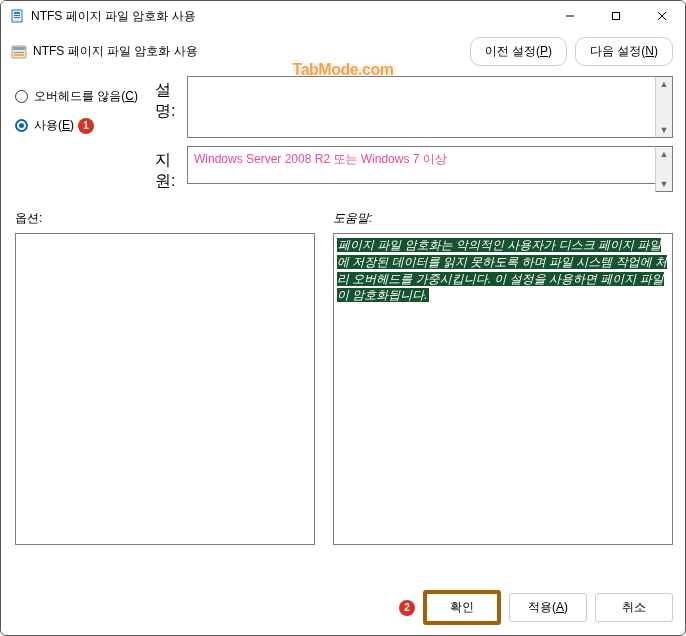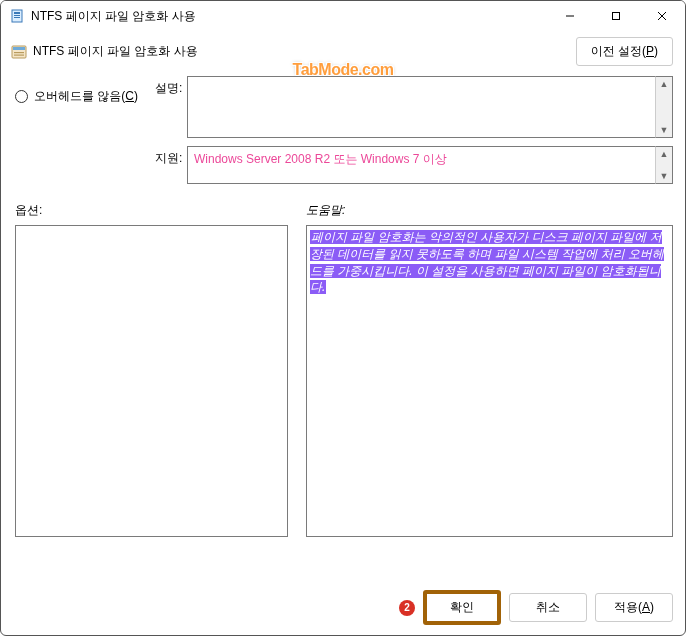--- a/index.html
+++ b/index.html
@@ -43,21 +43,21 @@
     }
     .header-icon {
       width: 16px; height: 16px;
       margin-right: 6px;
     }
     .header-title { flex: 1; font-size: 12px; }
     .nav-buttons { display: flex; gap: 8px; }
     .nav-btn {
       background: #fff;
       border: 1px solid #ccc;
-      border-radius: 3px;
+      border-radius: 10px;
       padding: 5px 14px;
       font-size: 12px;
       cursor: pointer;
     }
     .content {
       display: flex;
       padding: 0 12px 0 14px;
       gap: 12px;
     }
     .left-col { width: 128px; padding-top: 6px; }
@@ -93,21 +93,21 @@
       border-radius: 50%;
       background: #d93025;
       color: #fff;
       font-size: 10px;
       font-weight: bold;
       align-items: center; justify-content: center;
       margin-left: 4px;
       vertical-align: middle;
     }
     .field-row { display: flex; margin-bottom: 8px; }
-    .field-label { width: 32px; font-size: 12px; padding-top: 4px; }
+    .field-label { width: 32px; font-size: 16px; padding-top: 4px; }
     .field-box {
       flex: 1;
       border: 1px solid #7a7a7a;
       border-right: none;
       background: #fff;
       position: relative;
       font-size: 12px;
       padding: 4px 6px;
     }
     .field-box.desc { height: 62px; }
@@ -124,32 +124,32 @@
       font-size: 9px;
       color: #666;
     }
     .scroll-btn { padding: 2px 0; cursor: pointer; user-select: none; }
     .panels {
       display: flex;
       padding: 10px 12px 0 14px;
       gap: 18px;
       align-items: flex-start;
     }
-    .panel-options { width: 273px; }
+    .panel-options { width: 300px; }
     .panel-help { flex: 1; font-style: italic; }
     .panel-label { font-size: 12px; margin-bottom: 6px; }
     .panel-body {
       border: 1px solid #7a7a7a;
       height: 312px;
       background: #fff;
       padding: 3px;
       overflow: hidden;
     }
     .help-text {
-      background: #8b5cf6;
+      background: #14532d;
       color: #fff;
       font-size: 12px;
       line-height: 1.4;
       padding: 0 1px;
       display: inline;
     }
     .help-wrap { line-height: 1.4; }
     .footer {
       position: absolute;
       bottom: 10px; right: 12px;
@@ -226,30 +226,38 @@
       <rect x="2" y="3" width="12" height="3" fill="#6faad8"></rect>
       <rect x="3" y="8" width="10" height="1.2" fill="#b89b5e"></rect>
       <rect x="3" y="10.5" width="10" height="1.2" fill="#b89b5e"></rect>
     </svg>
   </span>
   <span class="header-title">NTFS 페이지 파일 암호화 사용</span>
   <div class="nav-buttons">
     <button class="nav-btn">
       <span>이전 설정</span>(<span class="underline">P</span>)
     </button>
+    <button class="nav-btn">
+      <span>다음 설정</span>(<span class="underline">N</span>)
+    </button>
   </div>
 </div>
 
 <div class="watermark">TabMode.com</div>
 
 <div class="content">
   <div class="left-col">
     <div class="radio-row">
       <span class="radio-circle"></span>
       <span class="radio-label"><span>오버헤드를 않음</span>(<span class="underline">C</span>)</span>
+    </div>
+    <div class="radio-row selected">
+      <span class="radio-circle"></span>
+      <span class="radio-label"><span>사용</span>(<span class="underline">E</span>)</span>
+      <span class="marker">1</span>
     </div>
   </div>
   <div class="right-col">
     <div class="field-row">
       <div class="field-label">설명:</div>
       <div class="field-box desc"></div>
       <div class="scroll-col">
         <span class="scroll-btn">▲</span>
         <span class="scroll-btn">▼</span>
       </div>
@@ -276,17 +284,17 @@
     <div class="panel-label">도움말:</div>
     <div class="panel-body">
       <div class="help-wrap"><span class="help-text">페이지 파일 암호화는 악의적인 사용자가 디스크 페이지 파일에 저장된 데이터를 읽지 못하도록 하며 파일 시스템 작업에 처리 오버헤드를 가중시킵니다.  이 설정을 사용하면 페이지 파일이 암호화됩니다.</span></div>
     </div>
   </div>
 </div>
 
 <div class="footer">
   <span class="marker">2</span>
   <button class="btn primary">확인</button>
-  <button class="btn">취소</button>
   <button class="btn">
     <span>적용</span>(<span class="underline">A</span>)
   </button>
+  <button class="btn">취소</button>
 </div>
 
 </body></html>

